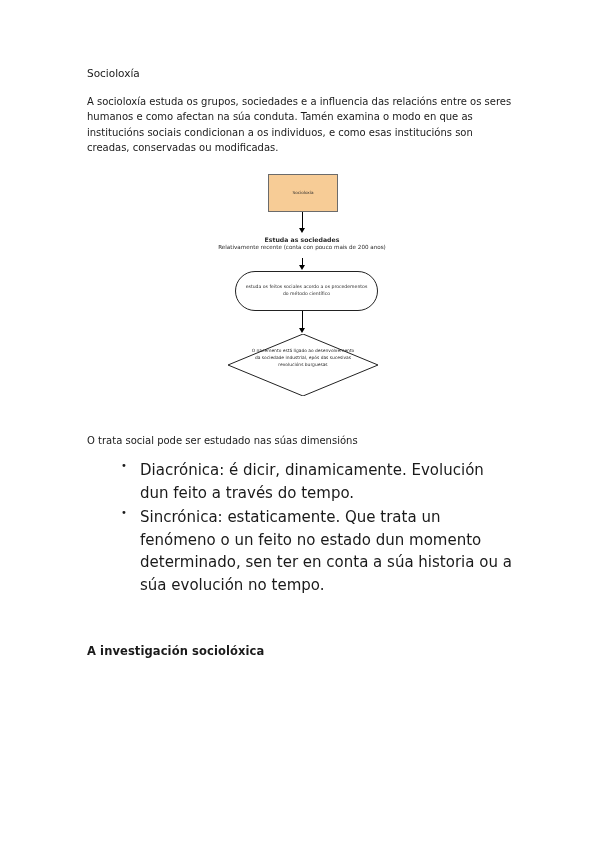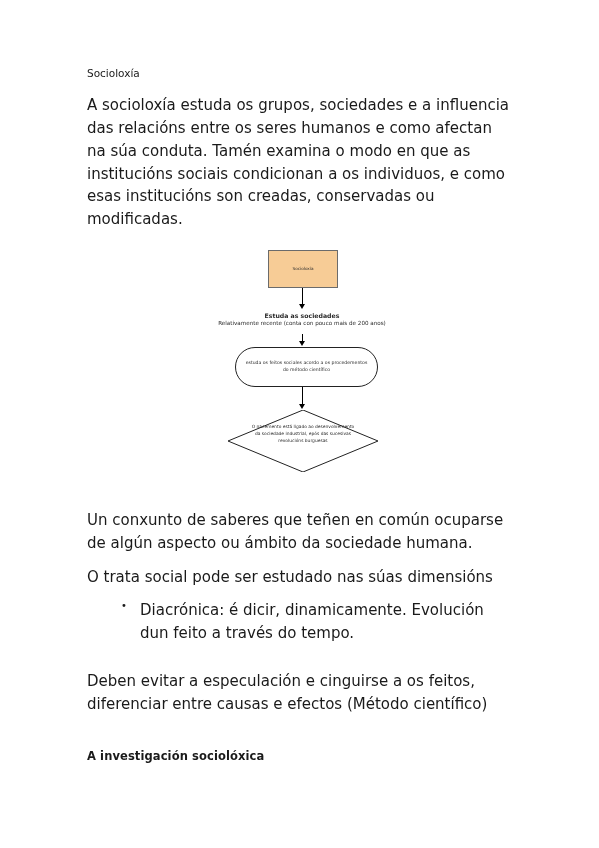--- a/index.html
+++ b/index.html
@@ -29,21 +29,21 @@
     font-weight: normal;
   }
   h2.heading {
     font-size: 11.5px;
     font-weight: bold;
     margin: 0 0 12px 0;
     line-height: 1.35;
     letter-spacing: 0.1px;
   }
   p.para {
-    font-size: 15px;
+    font-size: 10px;
     line-height: 1.52;
     margin: 0 0 11px 0;
     text-align: left;
   }
   .spacer-lg { height: 22px; }
   .spacer-md { height: 14px; }
 
   
   .flowchart {
     position: relative;
@@ -204,31 +204,30 @@
           <polygon points="75,0 150,31 75,62 0,31" fill="#ffffff" stroke="#222222" stroke-width="1"></polygon>
         </svg>
         <div class="fc-diamond-label">O nacemento está ligado ao desenvolvemento da sociedade industrial, epós das sucesivas revolucións burguesas</div>
       </div>
 
     </div>
 
     <div class="spacer-lg"></div>
 
 
-    <p class="para">Un conxunto de saberes que teñen en común ocuparse de algún aspecto ou ámbito da sociedade humana.</p>
 
     <p class="para">O trata social pode ser estudado nas súas dimensións</p>
 
     <ul class="bullets">
       <li>Diacrónica: é dicir, dinamicamente. Evolución dun feito a través do tempo.</li>
+      <li>Sincrónica: estaticamente. Que trata un fenómeno o un feito no estado dun momento determinado, sen ter en conta a súa historia ou a súa evolución no tempo.</li>
     </ul>
 
     <div class="spacer-md"></div>
 
-    <p class="para">Deben evitar a especulación e cinguirse a os feitos, diferenciar entre causas e efectos (Método científico)</p>
 
     <div class="spacer-lg"></div>
 
     <h2 class="heading">A investigación sociolóxica</h2>
 
 
   </div>
 </div>
 
 </body></html>

